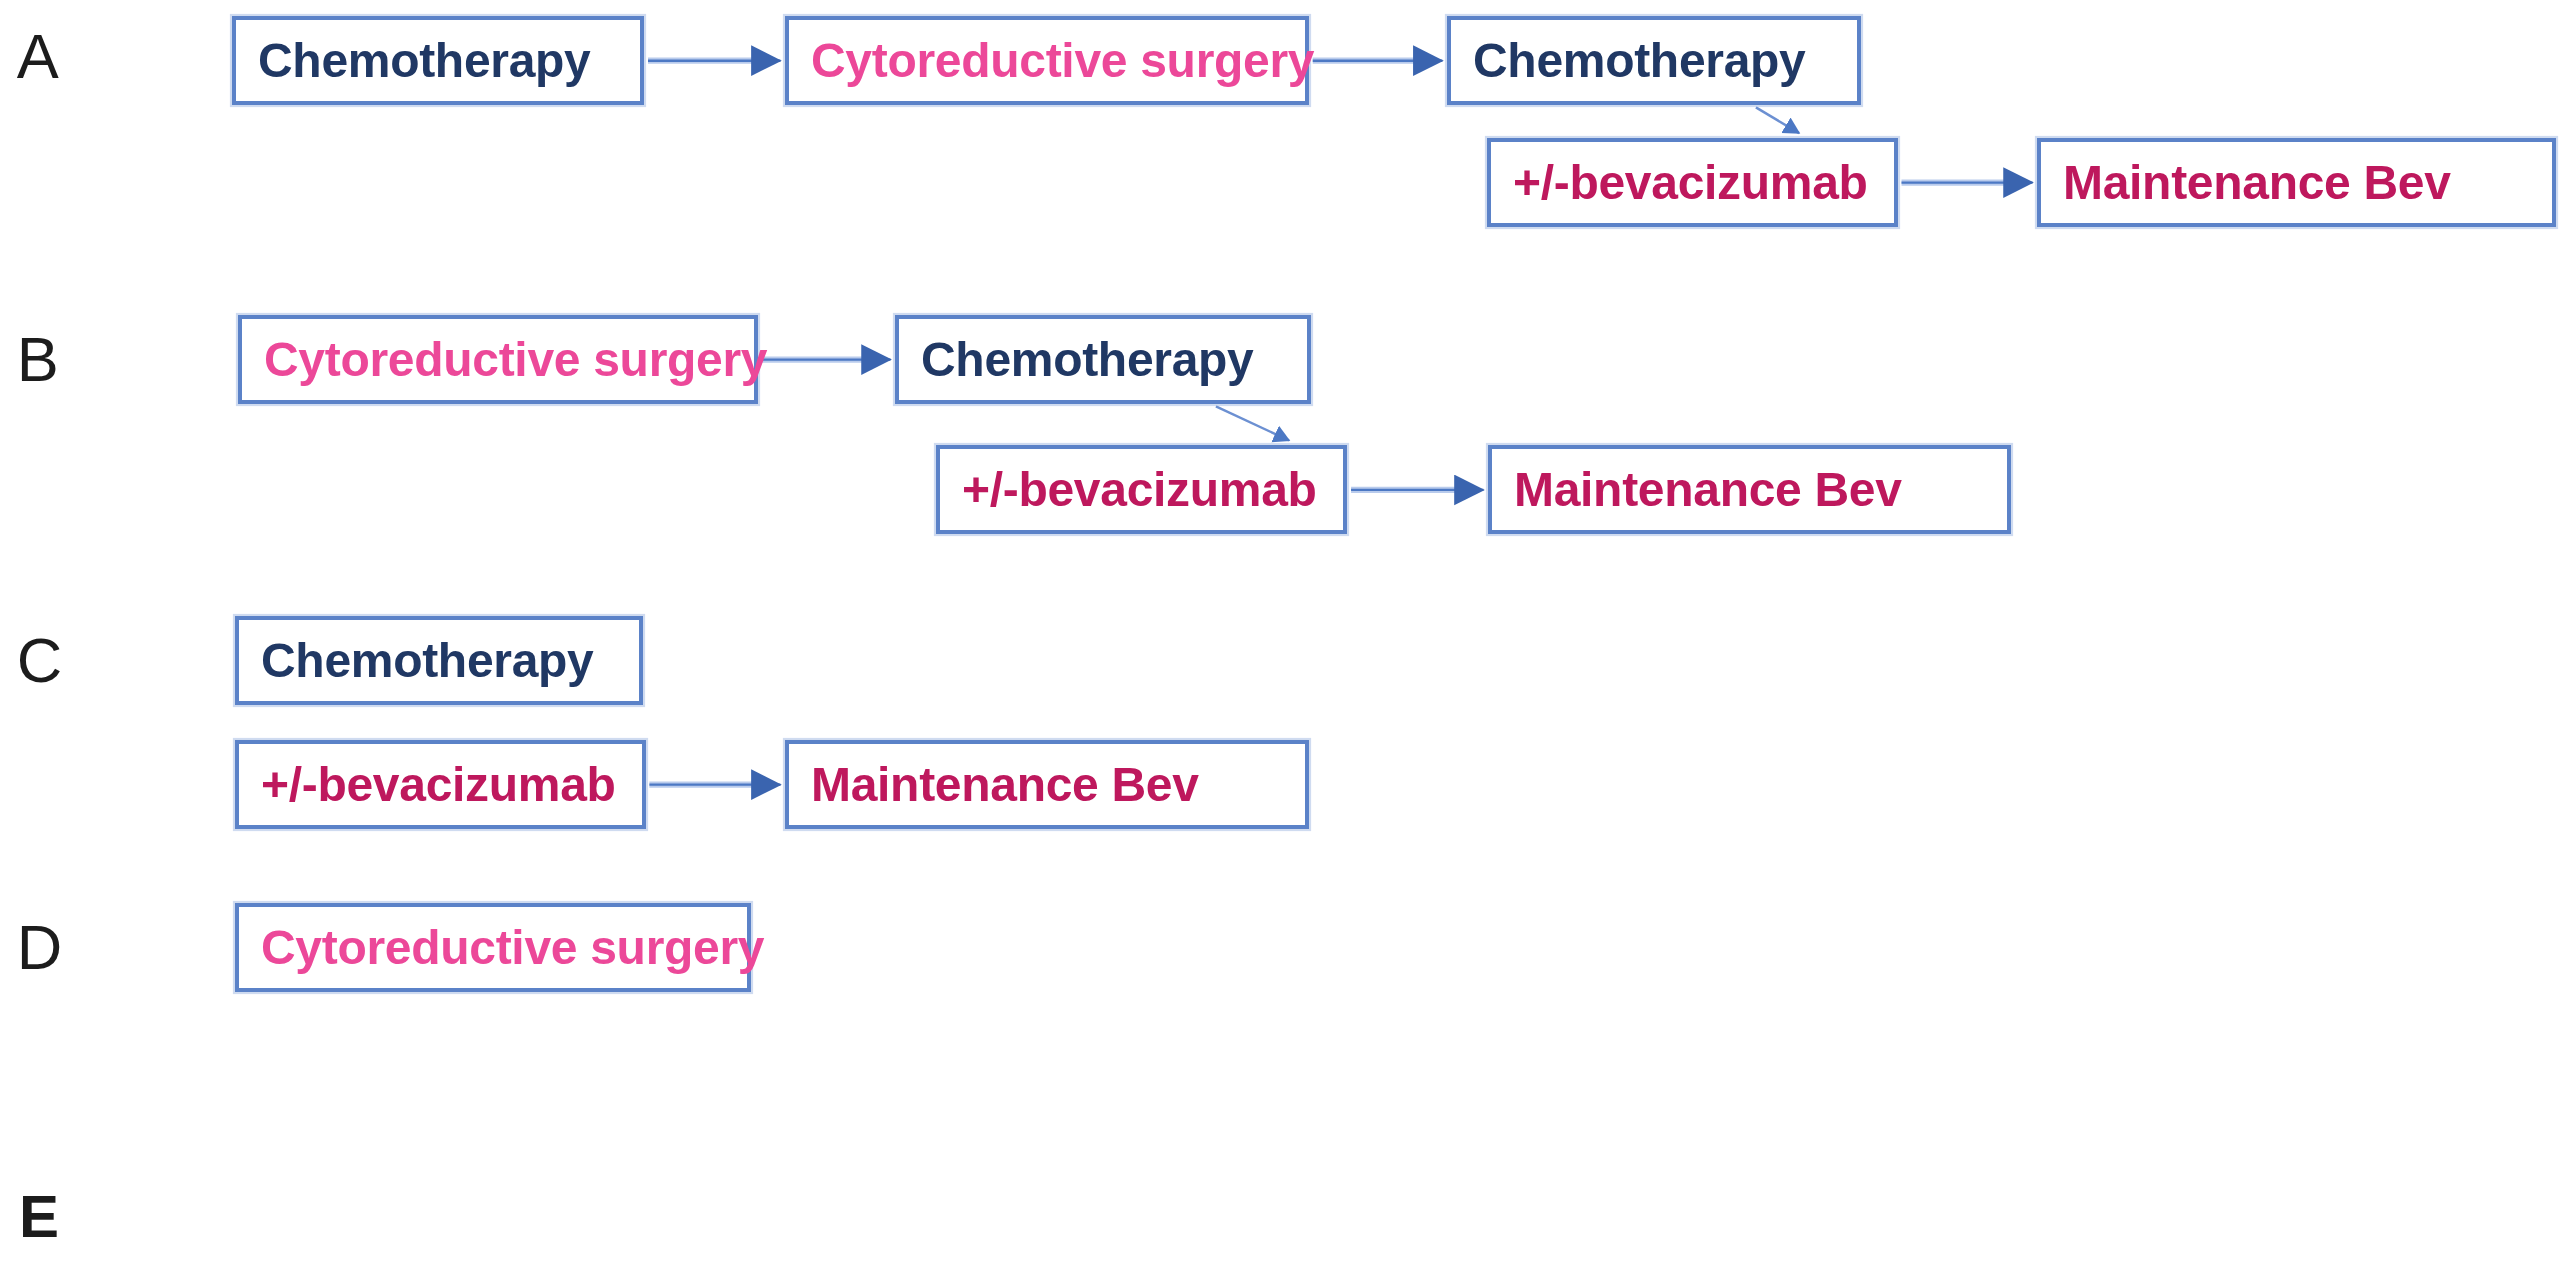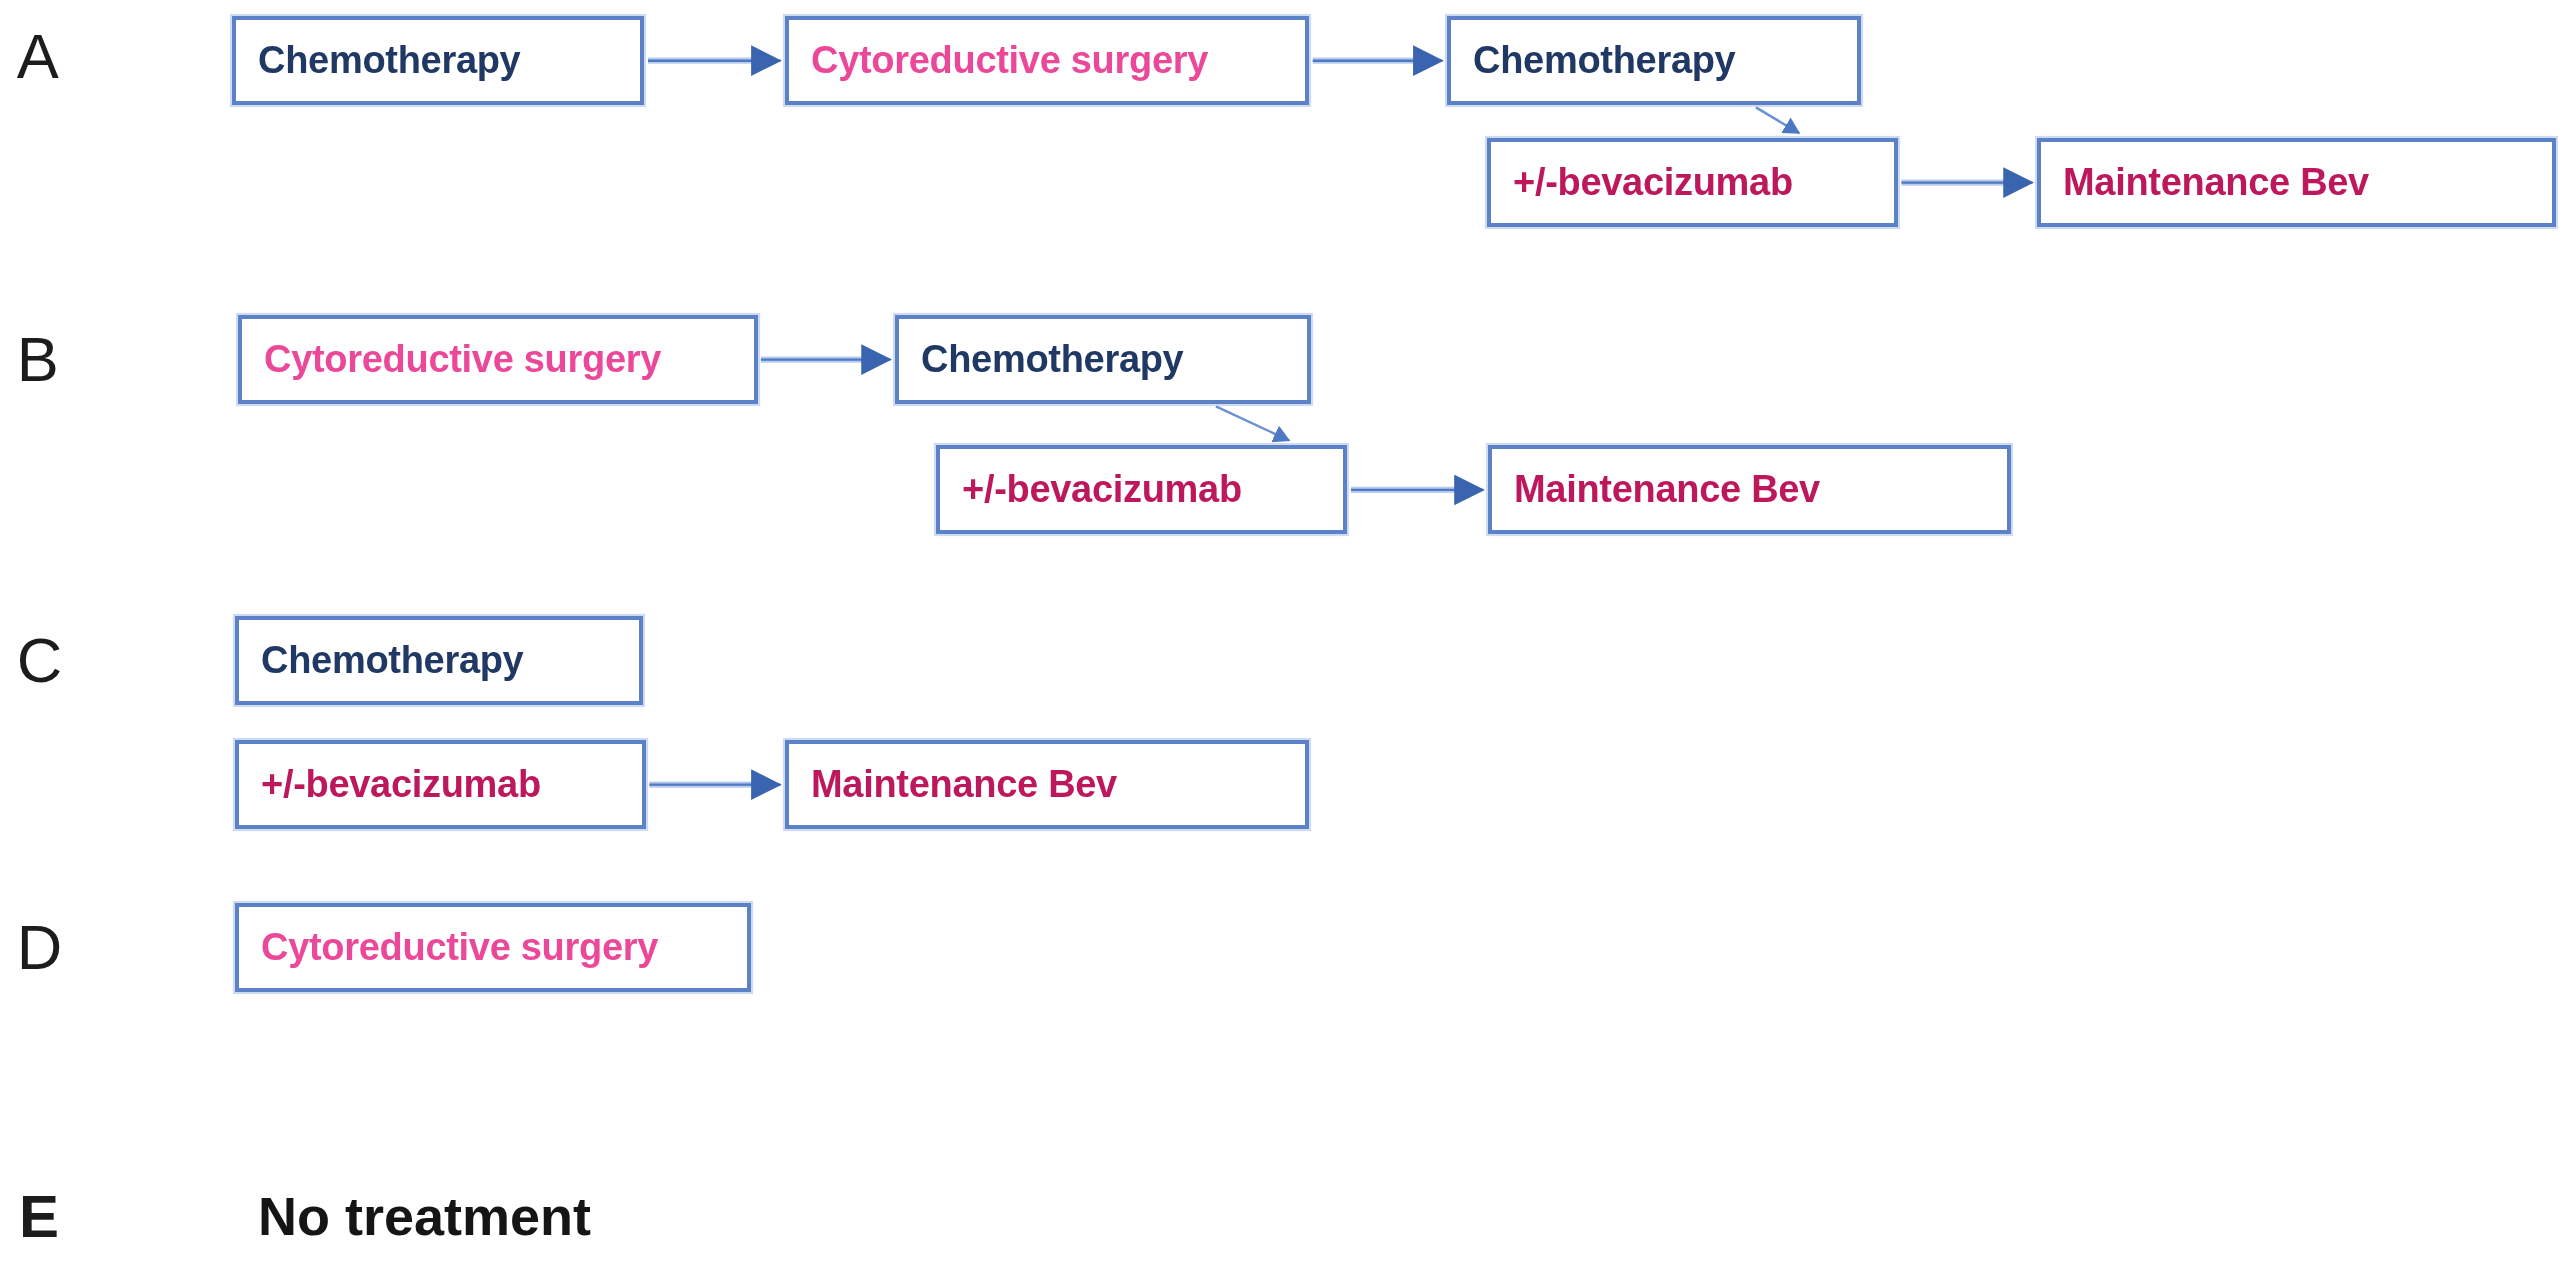--- a/index.html
+++ b/index.html
@@ -31,21 +31,21 @@
   #lblE{left:19px;top:1181px;}
 
   
   .box{
     position:absolute;z-index:1;
     background:#ffffff;
     border:4.2px solid #5b82c8;
     box-shadow:0 0 0 2.1px rgba(167,189,228,0.55);
     display:flex;align-items:center;
     padding-left:22px;box-sizing:border-box;
-    font-size:38px;font-weight:700;letter-spacing:-0.3px;
+    font-size:48px;font-weight:700;letter-spacing:-0.3px;
     white-space:nowrap;
   }
   .t-navy{color:#203864;}
   .t-red{color:#ec4899;}
   .t-green{color:#be185d;}
 
   
   #a1{left:232px; top:16px;  width:412px; height:89px;}
   #a2{left:785px;top:16px;  width:524px; height:89px;}
   #a3{left:1447px;top:16px;  width:414px; height:89px;}
@@ -162,16 +162,15 @@
     <span class="t-green">+/-bevacizumab</span>
   </div>
   <div class="box" id="c3">
     <span class="t-green">Maintenance Bev</span>
   </div>
 
   <div class="box" id="d1">
     <span class="t-red">Cytoreductive surgery</span>
   </div>
 
-  <div id="noTreatment">No treatment</div>
 
 </div>
 
 
 </body></html>

